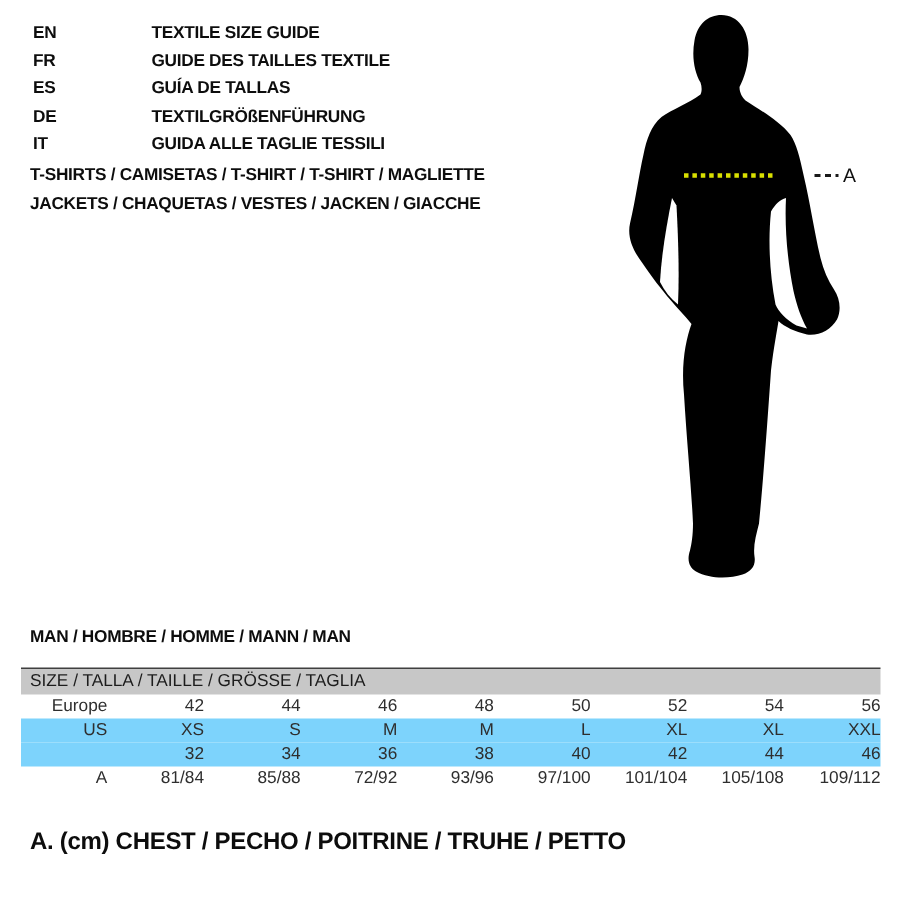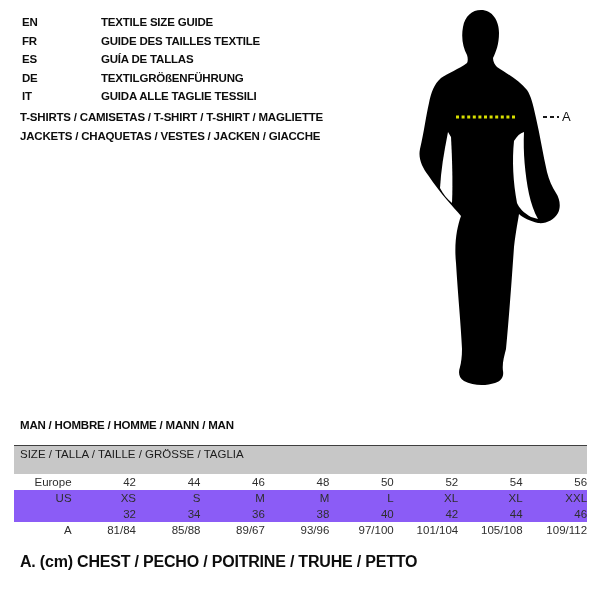--- a/index.html
+++ b/index.html
@@ -13,23 +13,23 @@
   .lang-code{width:38px;flex:0 0 38px;}
   
   .cats{position:absolute;left:20px;top:108px;font-size:11.5px;font-weight:700;letter-spacing:-0.2px;line-height:18.5px;color:#0d0d0d;}
   
   .figure-svg{position:absolute;left:0;top:0;width:600px;height:600px;}
   .measure-label{position:absolute;left:562px;top:109px;font-size:13px;font-weight:500;color:#111;}
   
   .section-heading{position:absolute;left:20px;top:419px;font-size:11.5px;font-weight:700;letter-spacing:-0.2px;color:#0d0d0d;}
   
   .size-table{position:absolute;left:14px;top:445px;width:573px;border-top:1.5px solid #3f3f3f;font-size:11.5px;color:#2e2e2e;}
-  .thead{background:#c7c7c7;height:28px;line-height:17px;padding-left:6px;color:#1c1c1c;}
+  .thead{background:#c7c7c7;height:17px;line-height:17px;padding-left:6px;color:#1c1c1c;}
   .trow{display:flex;height:16px;line-height:16px;}
-  .trow.striped{background:#8b5cf6;}
+  .trow.striped{background:#7dd3fc;}
   .tlabel{flex:0 0 9%;padding-left:6px;text-align:right;}
   .tval{flex:1;text-align:right;}
   
   .footnote{position:absolute;left:20px;top:553px;font-size:16px;font-weight:700;letter-spacing:-0.2px;color:#0d0d0d;}
 </style>
 </head>
 <body>
 
 <div class="lang-list">
   <div class="lang-row">
@@ -154,21 +154,21 @@
     <span class="tval">40</span>
     <span class="tval">42</span>
     <span class="tval">44</span>
     <span class="tval">46</span>
   </div>
 
   <div class="trow">
     <span class="tlabel">A</span>
     <span class="tval">81/84</span>
     <span class="tval">85/88</span>
-    <span class="tval">89/67</span>
+    <span class="tval">72/92</span>
     <span class="tval">93/96</span>
     <span class="tval">97/100</span>
     <span class="tval">101/104</span>
     <span class="tval">105/108</span>
     <span class="tval">109/112</span>
   </div>
 </div>
 
 <div class="footnote">A. (cm) CHEST / PECHO / POITRINE / TRUHE / PETTO</div>
 

